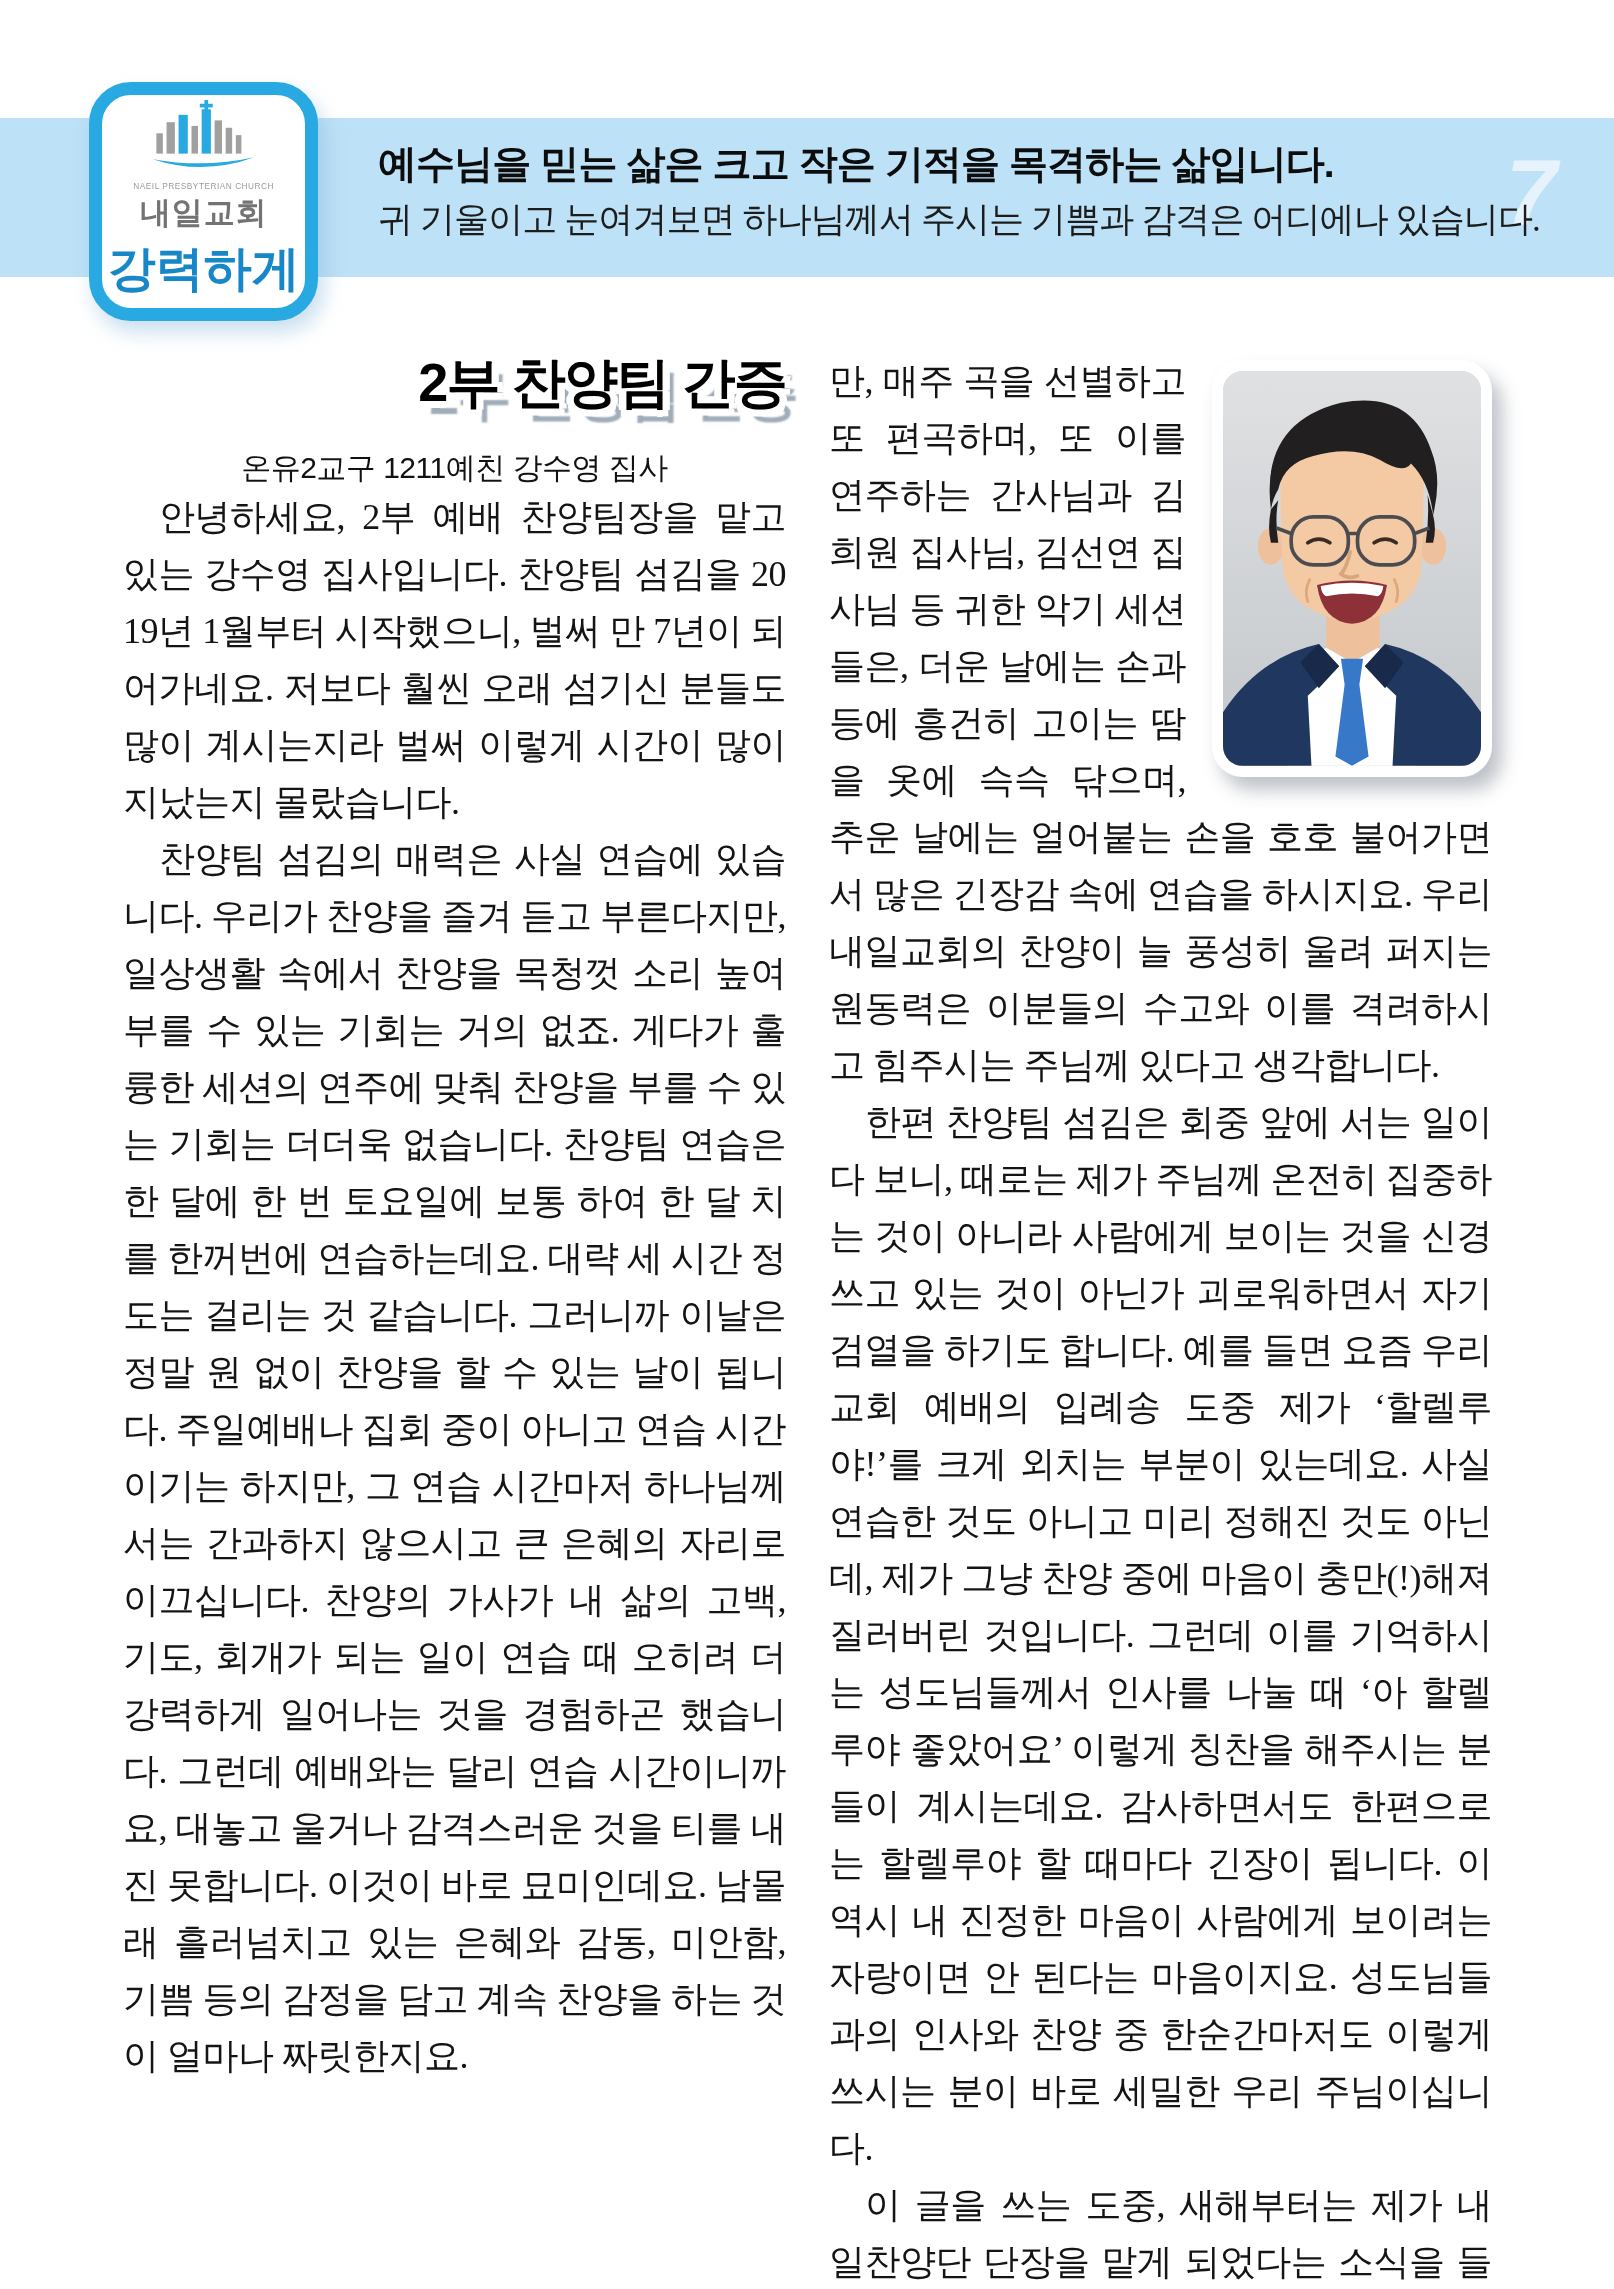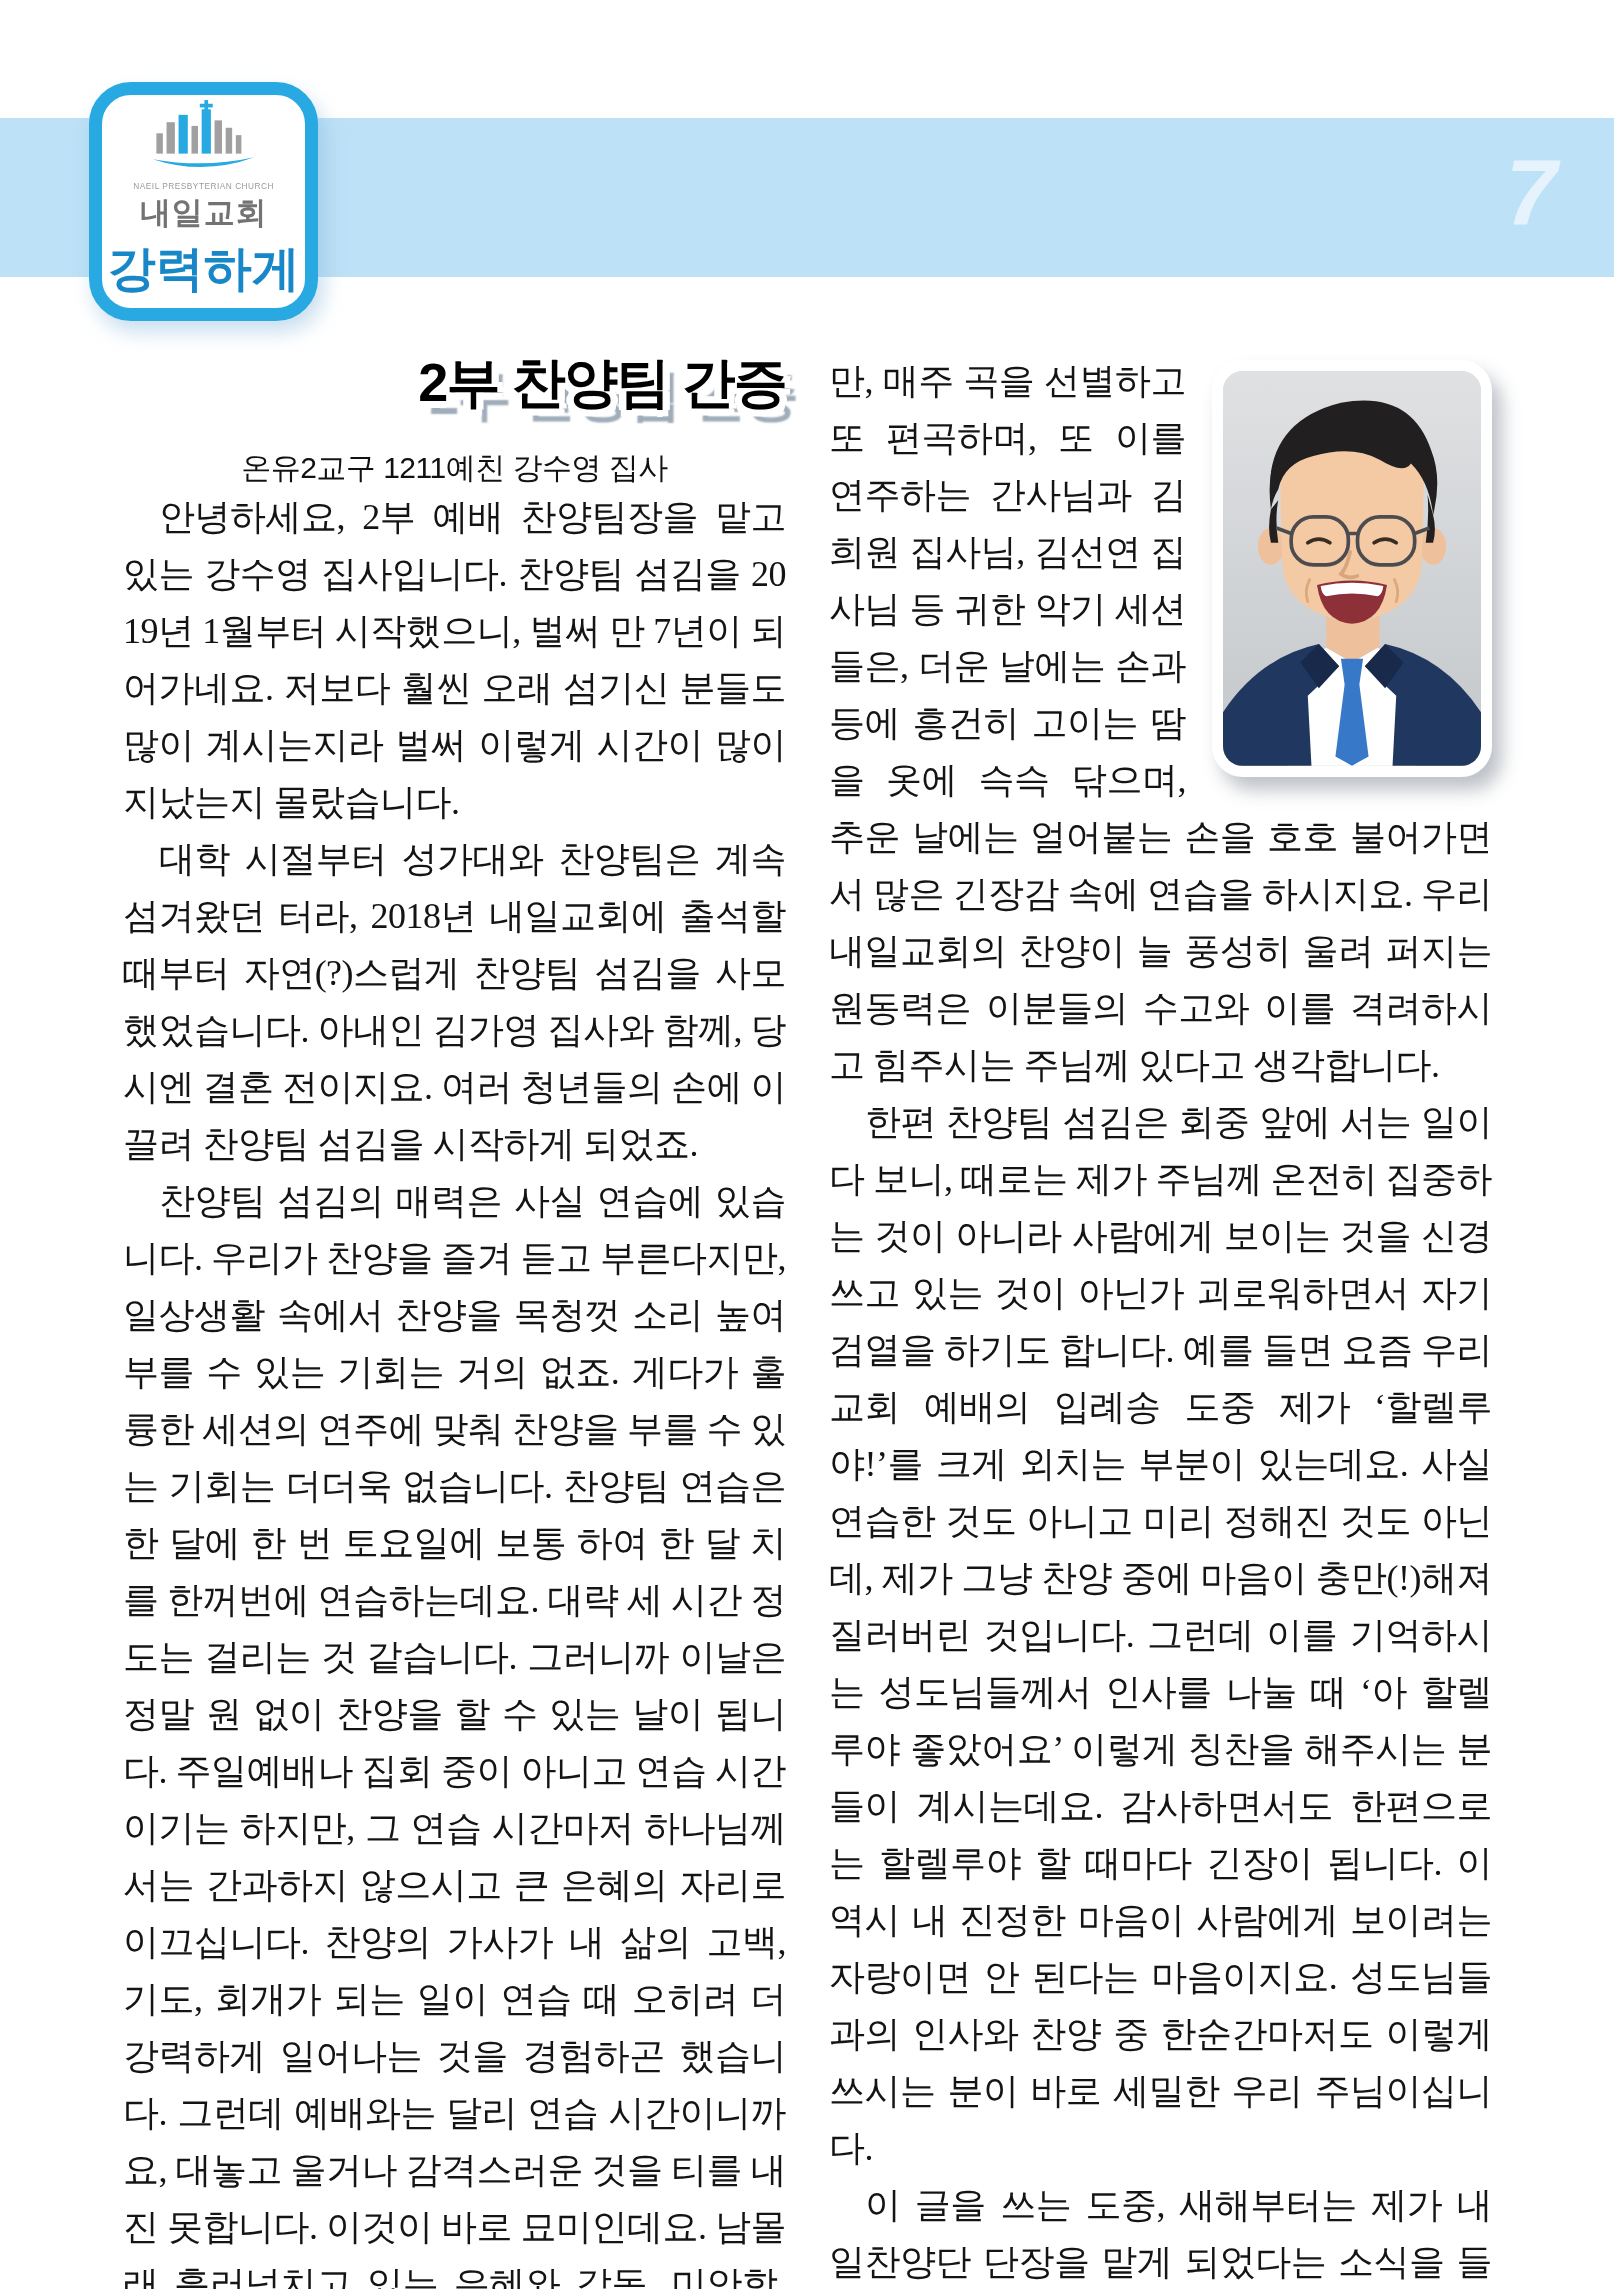--- a/index.html
+++ b/index.html
@@ -82,20 +82,24 @@
 </style>
 </head>
 <body>
 
 <div class="page">
 
   <div class="band"></div>
 
   <div class="page-number">7</div>
 
+  <div class="taglines">
+    <div class="tagline-main">예수님을 믿는 삶은 크고 작은 기적을 목격하는 삶입니다.</div>
+    <div class="tagline-sub">귀 기울이고 눈여겨보면 하나님께서 주시는 기쁨과 감격은 어디에나 있습니다.</div>
+  </div>
 
   <div class="logo-box">
     <span>
       <svg width="109" height="78" viewBox="0 0 118 84">
 
         <rect x="8" y="38" width="7" height="22" fill="#a0a0a0"></rect>
         <rect x="19" y="26" width="9" height="34" fill="#a0a0a0"></rect>
         <rect x="32" y="18" width="10" height="42" fill="#29a9e1"></rect>
         <rect x="46" y="30" width="7" height="30" fill="#a0a0a0"></rect>
 
@@ -114,21 +118,20 @@
     <div class="logo-section">강력하게</div>
   </div>
 
   <div class="content">
 
     <div class="col col-left">
       <h1 class="article-title">2부 찬양팀 간증</h1>
       <div class="byline">온유2교구 1211예친 강수영 집사</div>
       <div class="body-text">
         <p>안녕하세요, 2부 예배 찬양팀장을 맡고 있는 강수영 집사입니다. 찬양팀 섬김을 2019년 1월부터 시작했으니, 벌써 만 7년이 되어가네요. 저보다 훨씬 오래 섬기신 분들도 많이 계시는지라 벌써 이렇게 시간이 많이 지났는지 몰랐습니다.</p>
-        <p>대학 시절부터 성가대와 찬양팀은 계속 섬겨왔던 터라, 2018년 내일교회에 출석할 때부터 자연(?)스럽게 찬양팀 섬김을 사모했었습니다. 아내인 김가영 집사와 함께, 당시엔 결혼 전이지요. 여러 청년들의 손에 이끌려 찬양팀 섬김을 시작하게 되었죠.</p>
         <p>찬양팀 섬김의 매력은 사실 연습에 있습니다. 우리가 찬양을 즐겨 듣고 부른다지만, 일상생활 속에서 찬양을 목청껏 소리 높여 부를 수 있는 기회는 거의 없죠. 게다가 훌륭한 세션의 연주에 맞춰 찬양을 부를 수 있는 기회는 더더욱 없습니다. 찬양팀 연습은 한 달에 한 번 토요일에 보통 하여 한 달 치를 한꺼번에 연습하는데요. 대략 세 시간 정도는 걸리는 것 같습니다. 그러니까 이날은 정말 원 없이 찬양을 할 수 있는 날이 됩니다. 주일예배나 집회 중이 아니고 연습 시간이기는 하지만, 그 연습 시간마저 하나님께서는 간과하지 않으시고 큰 은혜의 자리로 이끄십니다. 찬양의 가사가 내 삶의 고백, 기도, 회개가 되는 일이 연습 때 오히려 더 강력하게 일어나는 것을 경험하곤 했습니다. 그런데 예배와는 달리 연습 시간이니까요, 대놓고 울거나 감격스러운 것을 티를 내진 못합니다. 이것이 바로 묘미인데요. 남몰래 흘러넘치고 있는 은혜와 감동, 미안함, 기쁨 등의 감정을 담고 계속 찬양을 하는 것이 얼마나 짜릿한지요.</p>
 
       </div>
     </div>
 
     <div class="col col-right">
       <div class="photo-frame">
         <svg viewBox="0 0 280 428">
           <defs>
             <linearGradient id="bgGrad" x1="0" y1="0" x2="0" y2="1">

